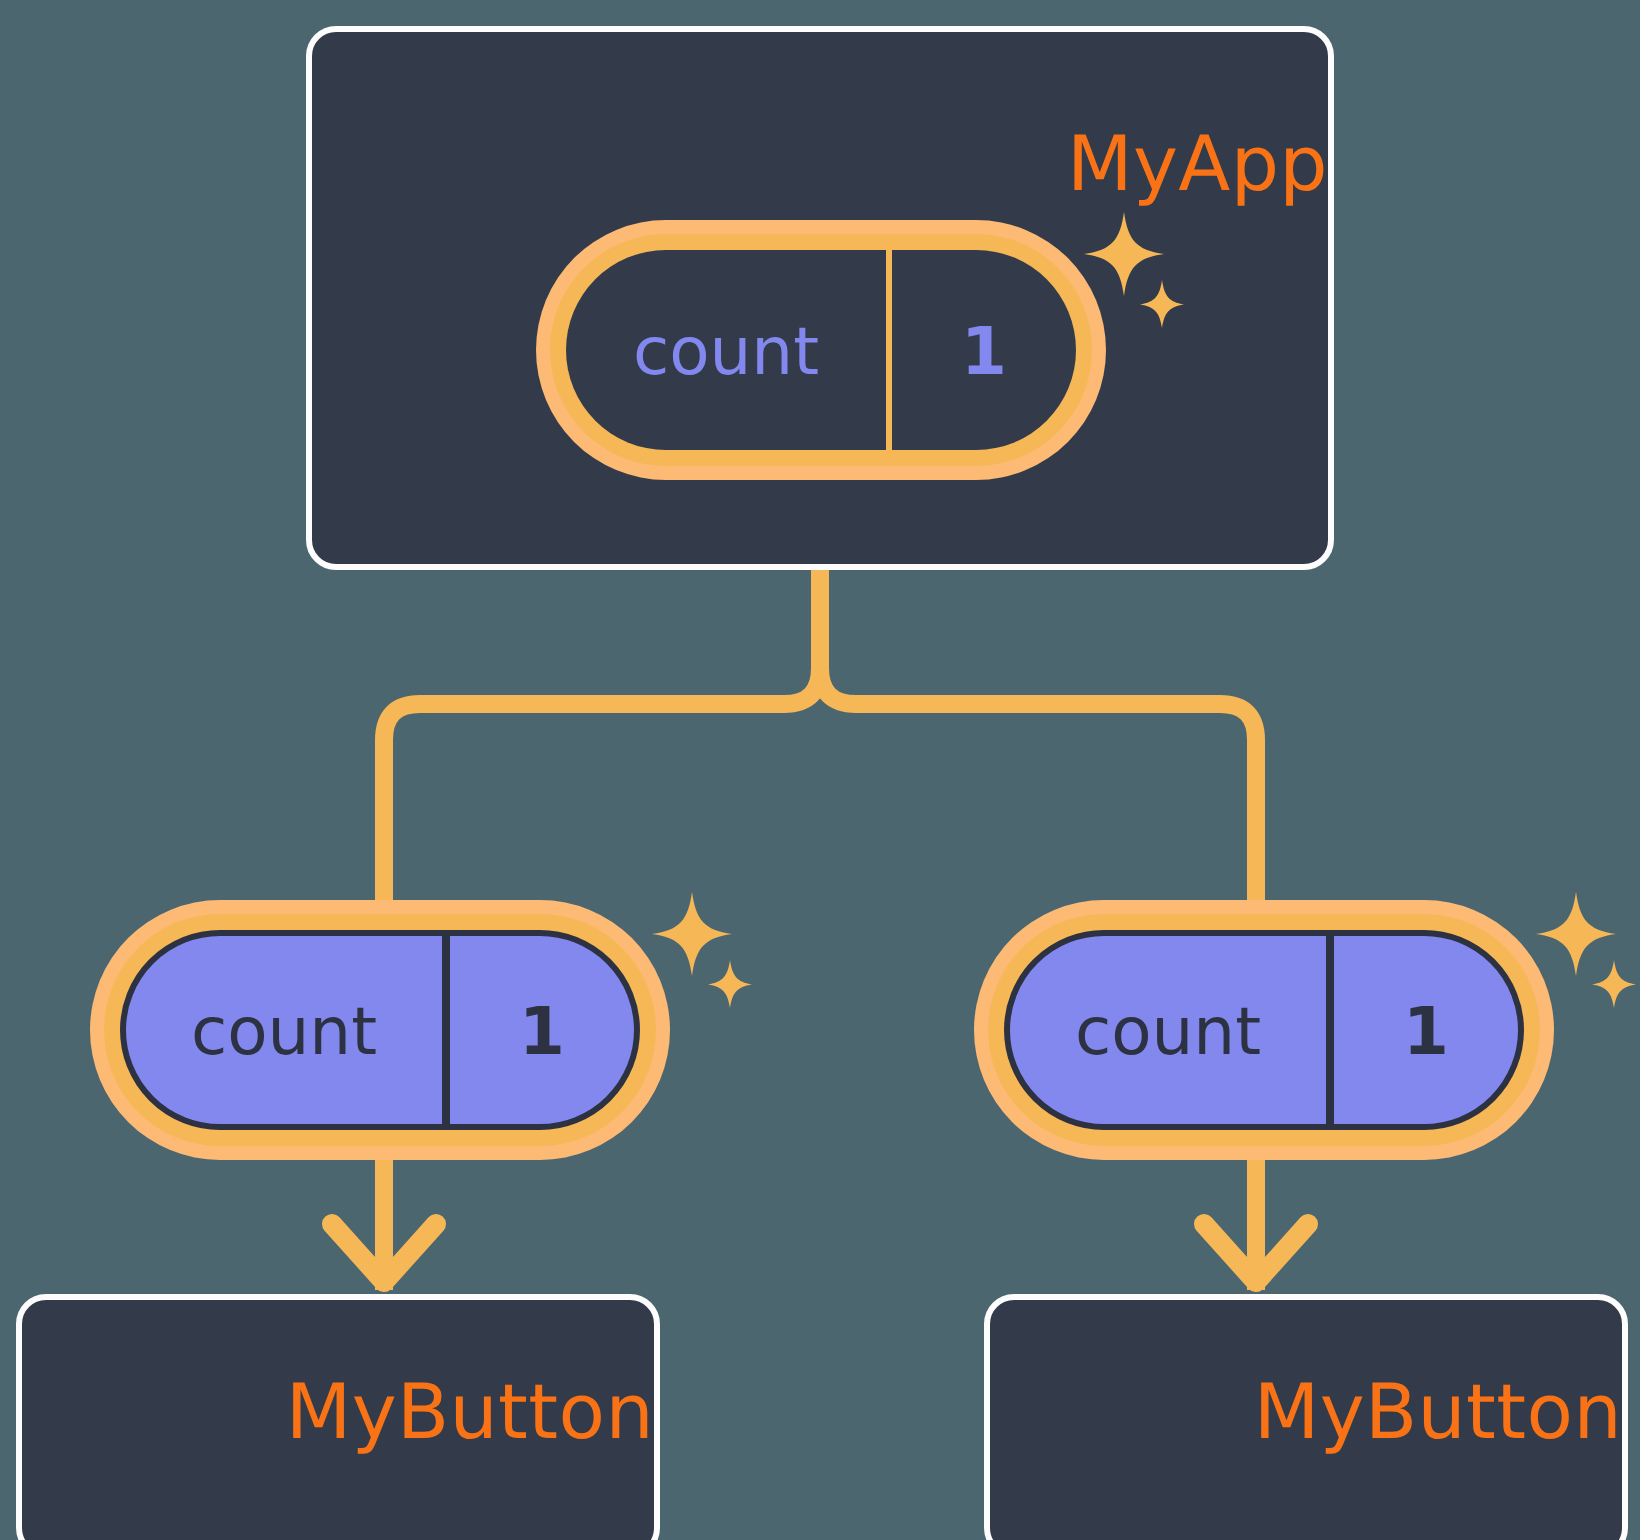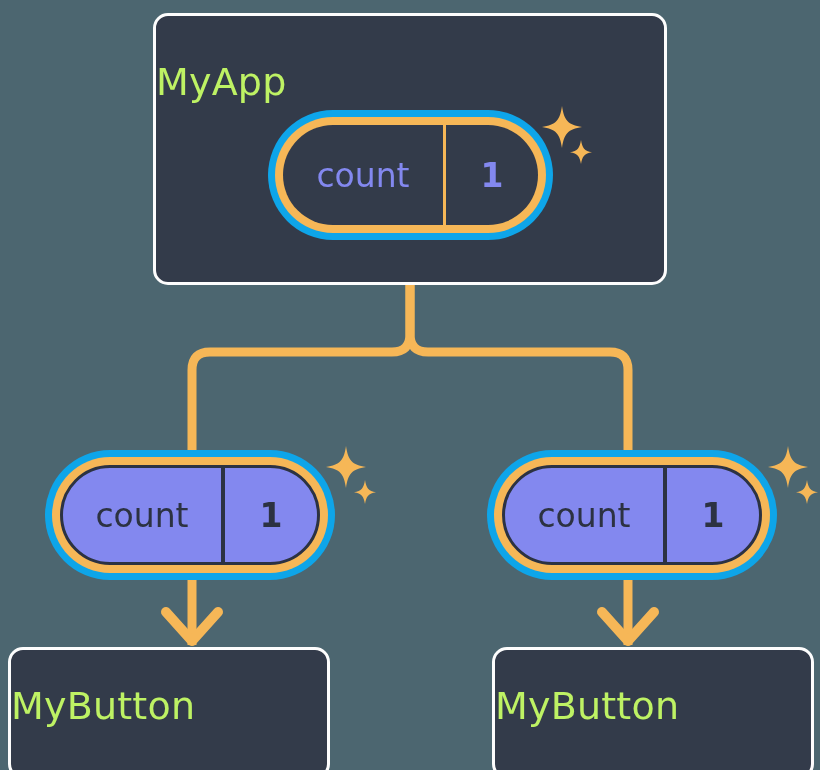--- a/index.html
+++ b/index.html
@@ -59,43 +59,43 @@
     left: 492px;
     top: 647px;
     width: 322px;
     height: 132px;
   }
 
   .card-title {
     position: absolute;
     left: 0;
     right: 0;
-    text-align: left;
-    color: #bef264;
+    text-align: right;
+    color: #f97316;
     font-size: 38px;
     font-weight: 400;
     letter-spacing: 0.2px;
     white-space: nowrap;
   }
 
   #card-myapp .card-title {
     top: 44px;
   }
 
   #card-btn-left .card-title,
   #card-btn-right .card-title {
     top: 34px;
   }
 
   
   .pill {
     position: absolute;
     box-sizing: border-box;
     border-radius: 999px;
-    background: #0ea5e9;            
+    background: #fdba74;            
     padding: 7px;
     display: flex;
   }
 
   .pill-mid {
     box-sizing: border-box;
     border-radius: 999px;
     background: #f6b757;            
     padding: 8px;
     display: flex;

